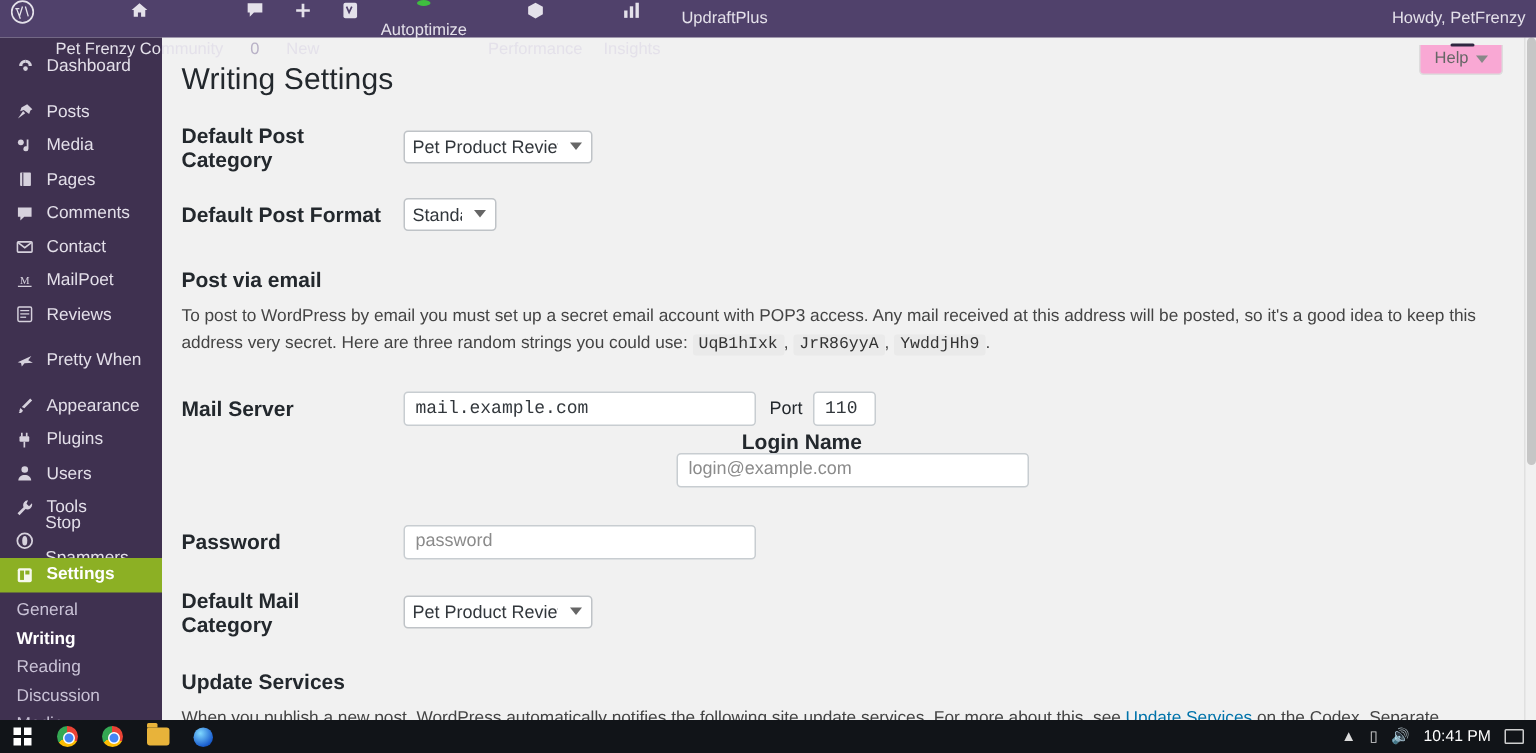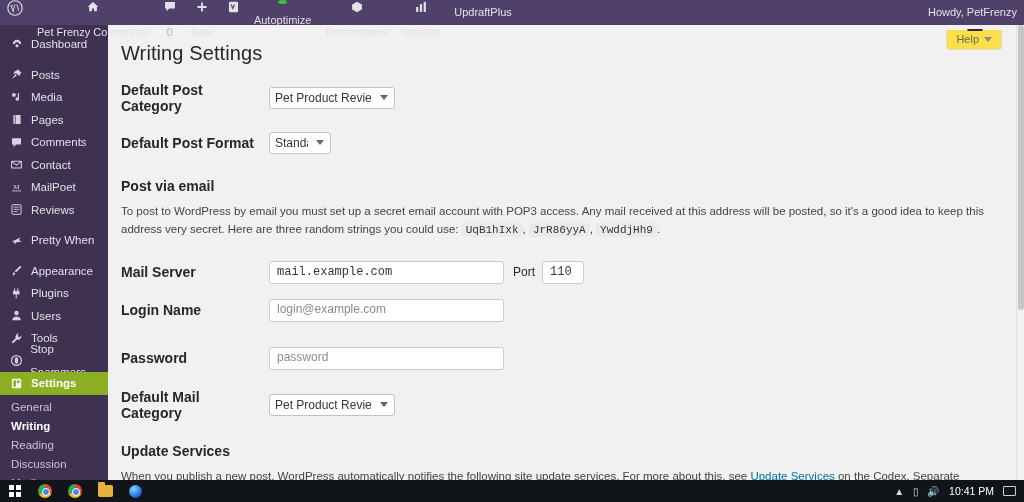--- a/index.html
+++ b/index.html
@@ -56,21 +56,21 @@
   }
   .submenu a.active { color: #fff; font-weight: bold; }
 
   
   #content {
     position: absolute; top: 25px; left: 108px; right: 8px; bottom: 22px;
     background: #f1f1f1; overflow: hidden;
   }
   .help-tab {
     position: absolute; right: 14px; top: 5px;
-    background: #fde047; border: 1px solid #ddd; border-top: none;
+    background: #f9a8d4; border: 1px solid #ddd; border-top: none;
     font-size: 11px; color: #666; padding: 3px 9px 4px 9px;
     border-radius: 0 0 3px 3px; display:flex; align-items:center; gap:5px;
   }
   .caret-dn { width:0;height:0;border-left:4px solid transparent;border-right:4px solid transparent;border-top:5px solid #888; }
   h1.page-title {
     font-size: 20px; font-weight: normal; color: #23282d;
     margin: 0; padding: 17px 0 14px 13px; letter-spacing: .1px;
   }
   .form-row { display: flex; align-items: center; padding: 0 0 0 13px; }
   .form-label {
@@ -422,21 +422,21 @@
       <code class="rnd">YwddjHh9</code>.
     </p>
 
     <div class="form-row" style="margin-top:22px;">
       <div class="form-label">Mail Server</div>
       <input class="txt wide" type="text" value="mail.example.com" style="">
       <span class="port-label">Port</span>
       <input class="txt port" type="text" value="110" style="">
     </div>
 
-    <div class="form-row" style="margin-top:15px;">
+    <div class="form-row" style="margin-top:2px;flex-direction:column;">
       <div class="form-label">Login Name</div>
       <input class="txt wide" type="text" placeholder="login@example.com" style="">
     </div>
 
     <div class="form-row" style="margin-top:25px;">
       <div class="form-label">Password</div>
       <input class="txt wide" type="text" placeholder="password" style="">
     </div>
 
     <div class="form-row" style="margin-top:19px;">

